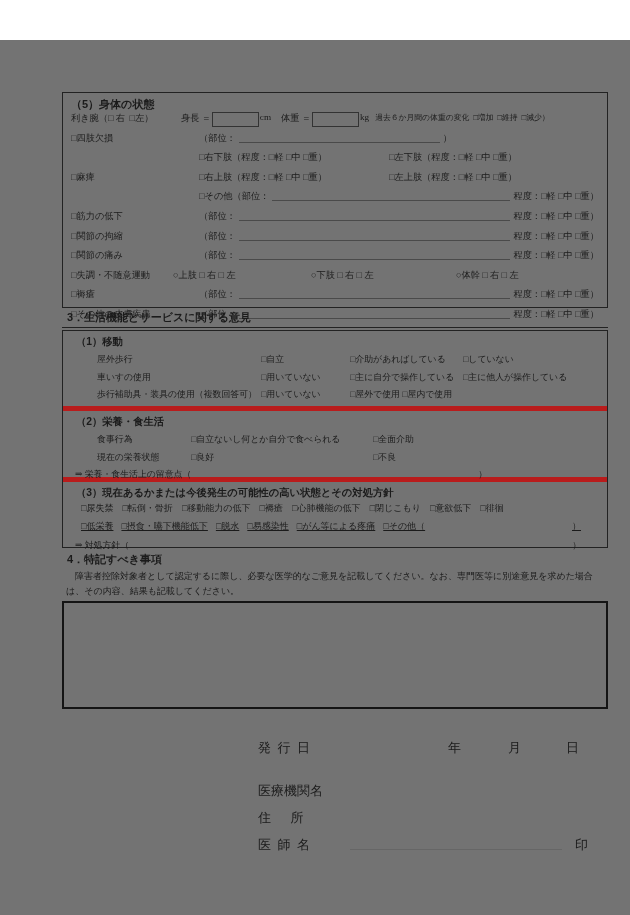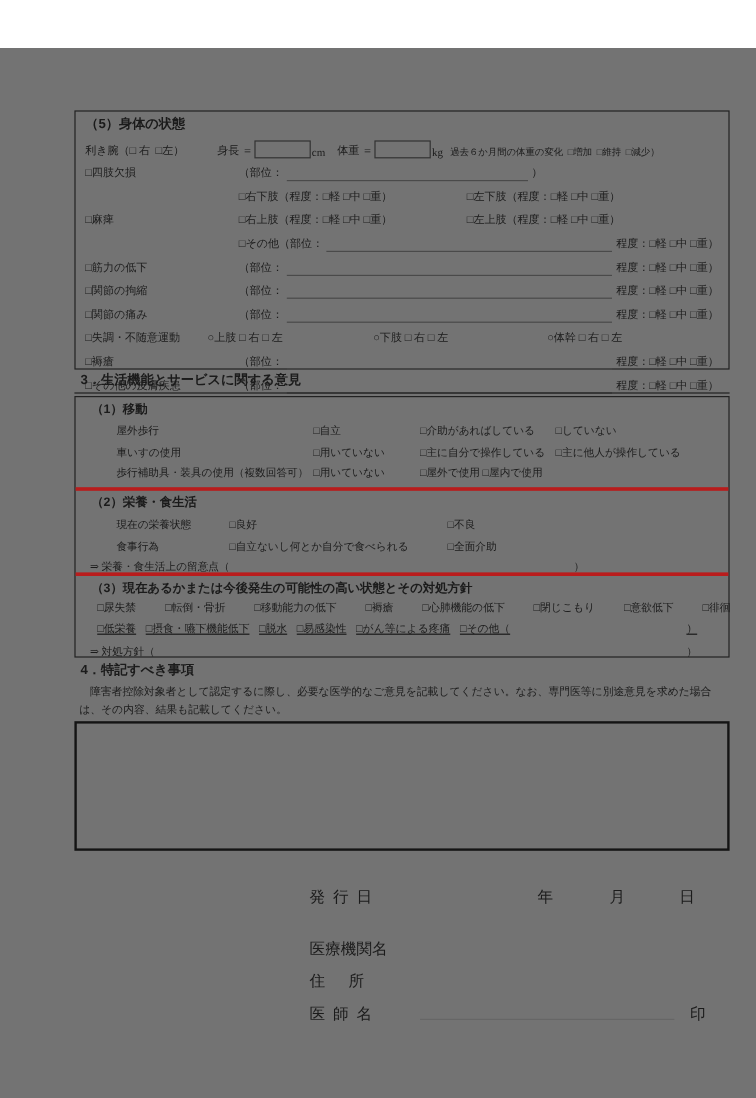--- a/index.html
+++ b/index.html
@@ -4,53 +4,53 @@
 <style>
   html,body{margin:0;padding:0;background:#fff;}
   .page{position:relative;width:630px;height:915px;background:#737373;
         font-family:"Liberation Serif","DejaVu Serif",serif;color:#1b1b1b;overflow:hidden;margin-top:40px;}
   .t{white-space:pre;}
   .sans{font-family:"Liberation Sans","DejaVu Sans",sans-serif;font-weight:bold;}
   
   .s5box{position:absolute;left:62px;top:52px;width:546px;height:216px;border:1.5px solid #222;
          box-sizing:border-box;padding:3px 8px 0 8px;}
   .btitle{font-size:11px;line-height:16px;}
-  .s5box .row{display:flex;align-items:flex-end;height:19.6px;font-size:9.2px;font-family:Liberation Serif, serif;}
+  .s5box .row{display:flex;align-items:flex-start;height:19.6px;font-size:9.2px;font-family:Liberation Serif, serif;}
   .lbl{flex:none;width:128px;}
   .fill{flex:1;border-bottom:1px solid #4a4a4a;height:10px;margin:0 3px;}
   .sp145{flex:none;width:147px;}
   .inputbox{flex:none;display:inline-block;width:45px;height:13px;border:1px solid #333;margin:0 1px;}
   .small{font-size:7.8px;margin-left:6px;}
   .hand{flex:none;width:110px;}
   .opt190{flex:none;width:190px;}
   .albl{flex:none;width:102px;}
   .ag1{flex:none;width:138px;}
   .ag2{flex:none;width:145px;}
   
   .h3{position:absolute;left:62px;top:270px;width:546px;box-sizing:border-box;font-size:11px;
       line-height:15px;padding:0 0 2px 5px;border-bottom:1.2px solid #222;}
   .h4{position:absolute;left:62px;top:512px;width:546px;box-sizing:border-box;font-size:11px;
       line-height:15px;padding-left:5px;}
   
   .s3box{position:absolute;left:62px;top:290px;width:546px;height:218px;border:1.5px solid #222;
          box-sizing:border-box;}
   .sub{box-sizing:border-box;padding:3px 10px 0 10px;}
-  .sub2{border-top:3px solid #b91c1c;}
+  .sub2{border-top:5px solid #b91c1c;}
   .subtitle{font-size:10.3px;line-height:15px;padding-left:3px;}
   .orow{display:flex;align-items:flex-end;height:17.4px;font-size:8.9px;padding-left:24px;}
   .m-lbl{flex:none;width:164px;}
   .m-o1{flex:none;width:73px;}
   .m-o2{flex:none;width:113px;padding-left:16px;}
   .n-lbl{flex:none;width:94px;}
   .n-o1{flex:none;width:182px;}
   .arow{display:flex;align-items:flex-end;height:17.4px;font-size:8.9px;padding-left:2px;}
   .flexsp{flex:1;}
   .sp110{flex:none;width:110px;}
   .mr16{margin-right:16px;}
-  .gaprow{display:flex;align-items:center;height:17.4px;font-size:9px;padding-left:8px;gap:24px;}
+  .gaprow{display:flex;align-items:center;height:17.4px;font-size:9px;padding-left:8px;gap:9px;}
   .gaprow2{gap:8px;text-decoration:underline;}
   
   .para{position:absolute;left:62px;top:529px;width:546px;box-sizing:border-box;padding:0 4px;
         font-size:9px;line-height:14.5px;text-indent:1em;}
   .bigbox{position:absolute;left:62px;top:561px;width:546px;height:108px;border:2px solid #141414;
           box-sizing:border-box;}
   
   .ftext{position:absolute;font-size:13px;white-space:pre;}
   .sigline{position:absolute;left:350px;top:795px;width:212px;height:14px;border-bottom:1px solid #666;}
 </style>
@@ -164,28 +164,28 @@
       <div class="orow">
         <span class="t m-lbl">歩行補助具・装具の使用（複数回答可）</span>
         <span class="t m-o1">□用いていない</span>
         <span class="t m-o2">□屋外で使用 □屋内で使用</span>
       </div>
     </div>
 
     <div class="sub sub2" style="height:71px">
       <div class="subtitle sans t">（2）栄養・食生活</div>
       <div class="orow">
+        <span class="t n-lbl">食事行為</span>
+        <span class="t n-o1">□自立ないし何とか自分で食べられる</span>
+        <span class="t">□全面介助</span>
+      </div>
+      <div class="orow">
         <span class="t n-lbl">現在の栄養状態</span>
         <span class="t n-o1">□良好</span>
         <span class="t">□不良</span>
-      </div>
-      <div class="orow">
-        <span class="t n-lbl">食事行為</span>
-        <span class="t n-o1">□自立ないし何とか自分で食べられる</span>
-        <span class="t">□全面介助</span>
       </div>
       <div class="arow">
         <span class="t">⇒ 栄養・食生活上の留意点（</span>
         <span class="flexsp"></span>
         <span class="t">）</span>
         <span class="sp110"></span>
       </div>
     </div>
 
     <div class="sub sub2" style="height:70px">

